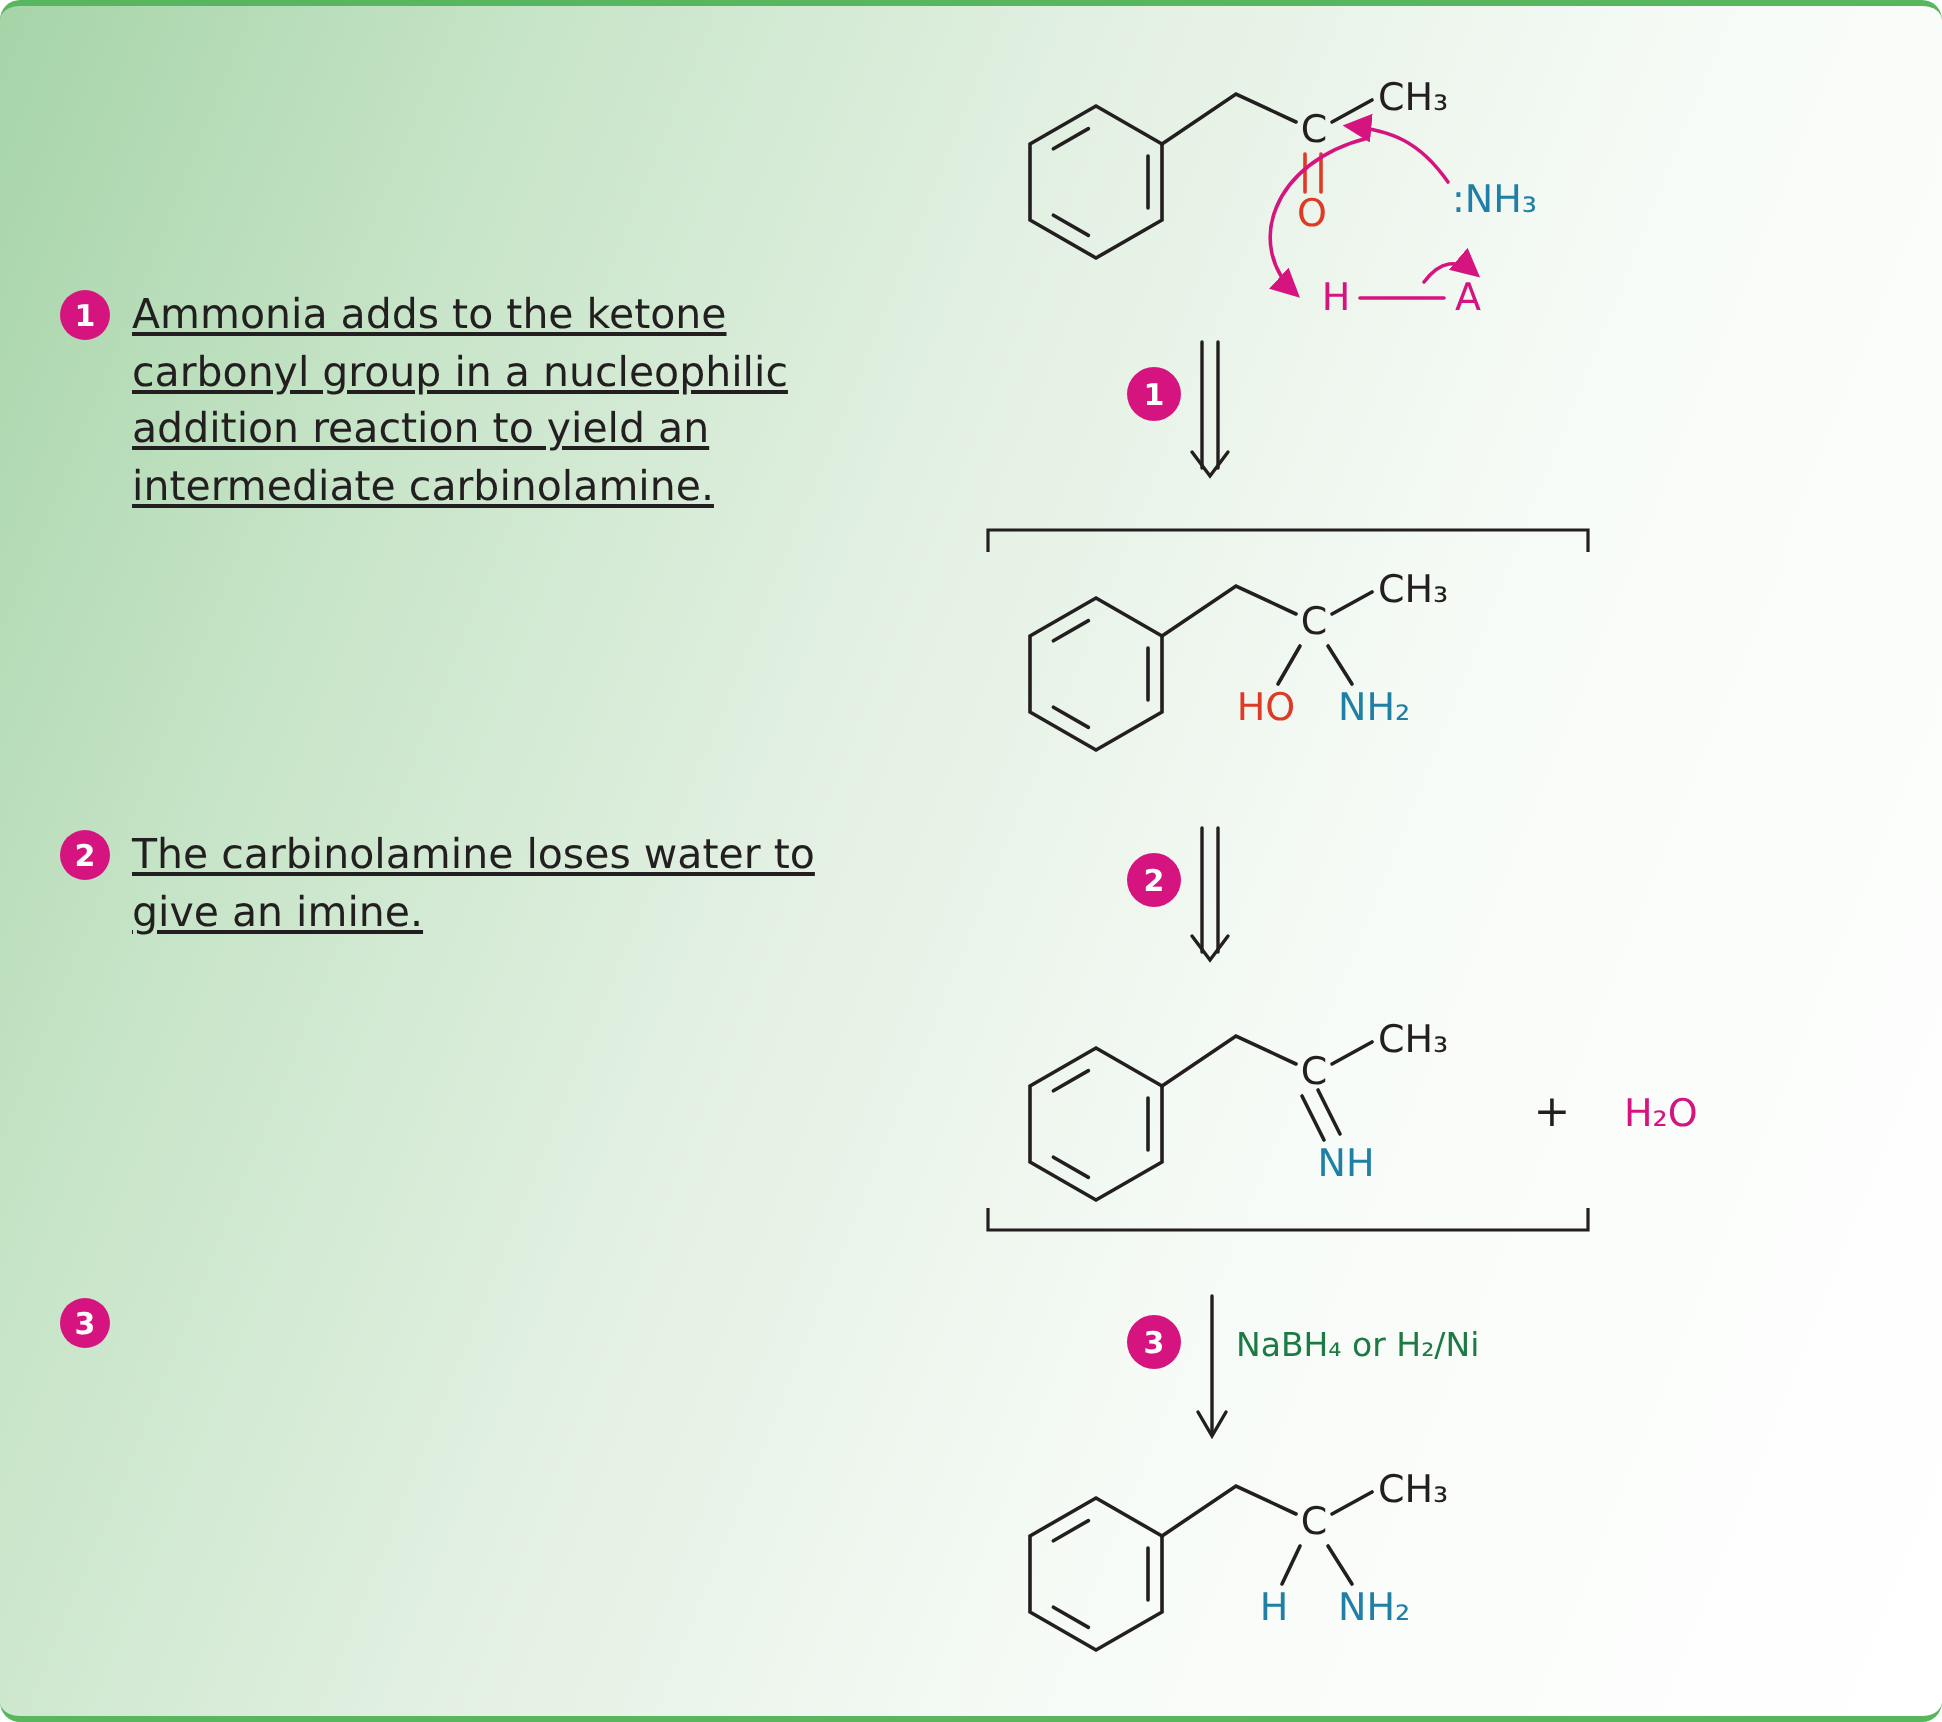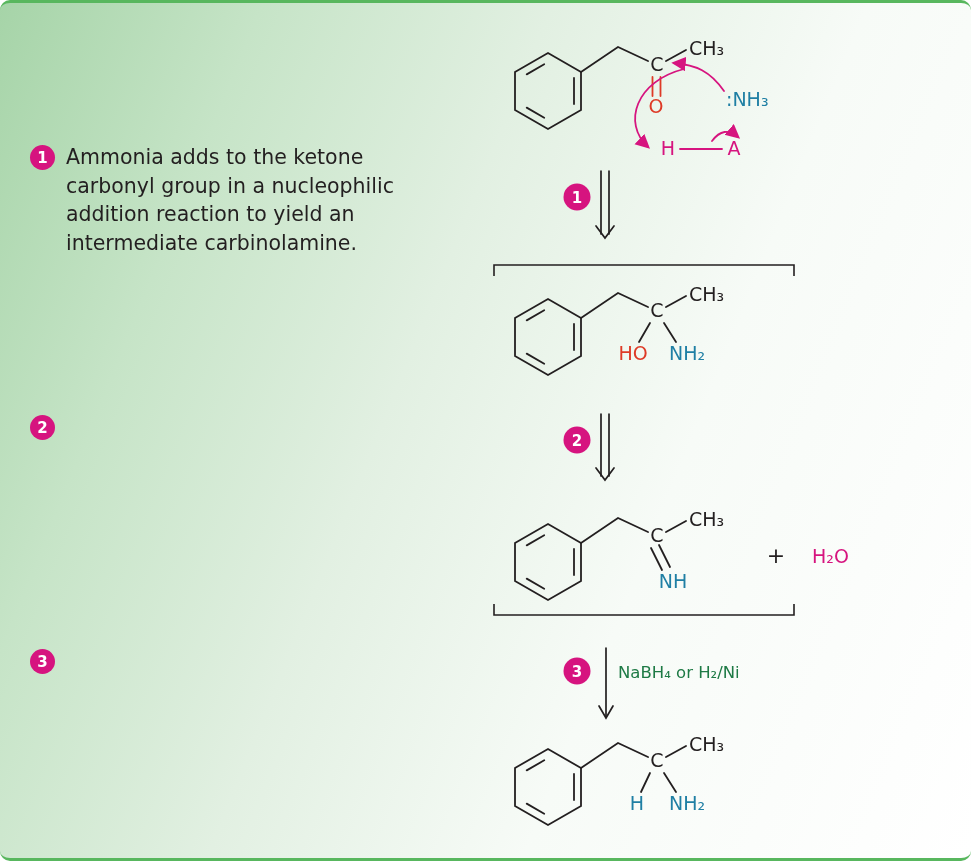--- a/index.html
+++ b/index.html
@@ -11,21 +11,21 @@
   }
   .step{position:absolute;display:flex;align-items:flex-start;width:420px;}
   .step-1{left:30px;top:140px;}
   .step-2{left:30px;top:410px;}
   .step-3{left:30px;top:644px;}
   .badge{
     flex:0 0 auto;width:25px;height:25px;border-radius:50%;
     background:#d6147f;color:#ffffff;font-weight:bold;font-size:15px;
     display:flex;align-items:center;justify-content:center;margin-right:11px;margin-top:2px;
   }
-  .step-text{margin:0;font-size:20.5px;line-height:1.40;color:#231f20;width:372px;}
+  .step-text{margin:0;font-size:20.5px;line-height:1.40;color:#231f20;width:372px;text-decoration:underline;}
   svg.scheme{position:absolute;left:0;top:0;}
   .bond{stroke:#231f20;stroke-width:1.8;fill:none;stroke-linecap:round;}
   .bond-red{stroke:#de3a26;stroke-width:1.8;fill:none;stroke-linecap:round;}
   .bracket{stroke:#231f20;stroke-width:1.6;fill:none;}
   .eqline{stroke:#231f20;stroke-width:1.7;fill:none;stroke-linecap:round;}
   .arc{stroke:#d6147f;stroke-width:1.8;fill:none;stroke-linecap:round;}
   .fml{font-size:19px;fill:#231f20;}
   .fred{fill:#de3a26;}
   .fteal{fill:#1f7fa4;}
   .fmag{fill:#d6147f;}
@@ -38,20 +38,21 @@
 <body>
 
 <div class="panel">
 
   <div class="step step-1">
     <span class="badge">1</span>
     <p class="step-text">Ammonia adds to the ketone carbonyl group in a nucleophilic addition reaction to yield an intermediate carbinolamine.</p>
   </div>
   <div class="step step-2">
     <span class="badge">2</span>
+    <p class="step-text">The carbinolamine loses water to give an imine.</p>
   </div>
   <div class="step step-3">
     <span class="badge">3</span>
   </div>
 
   <svg class="scheme" width="971" height="861" viewBox="0 0 971 861">
     <defs>
       <marker id="ah-m" markerWidth="9" markerHeight="9" refX="6.5" refY="4" orient="auto">
         <path d="M0,0 L8,4 L0,8 z" fill="#d6147f"></path>
       </marker>

